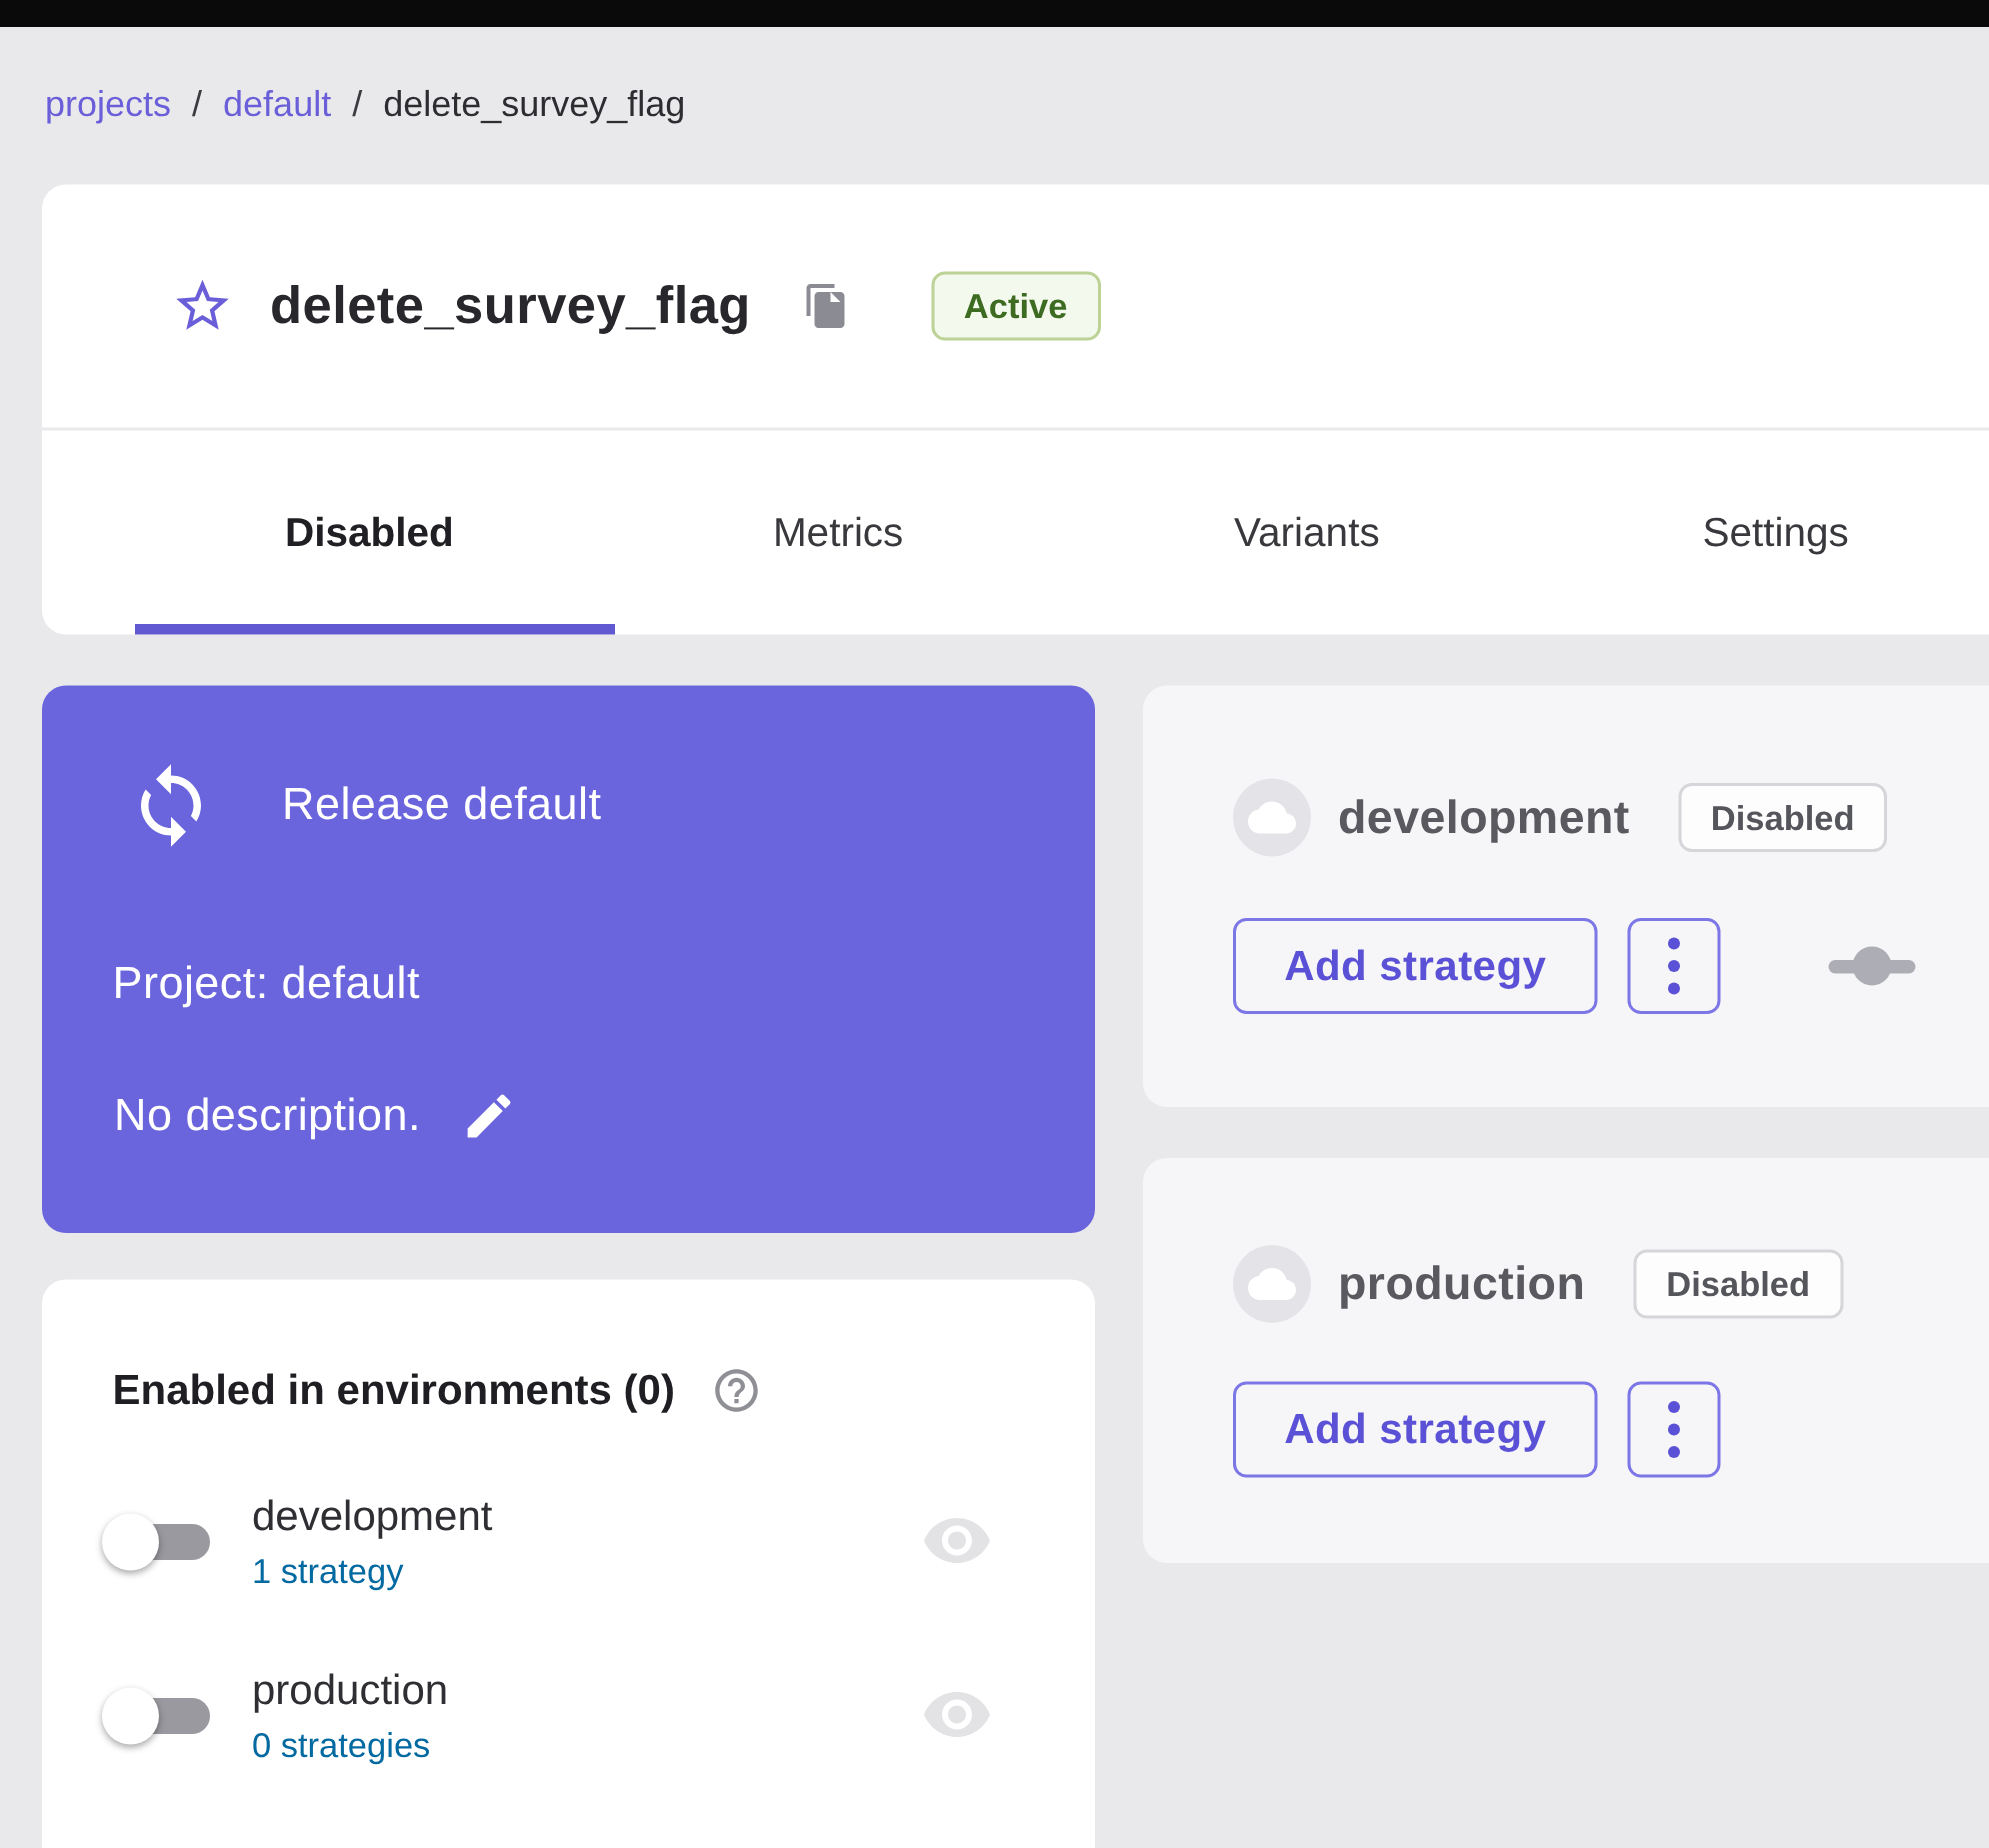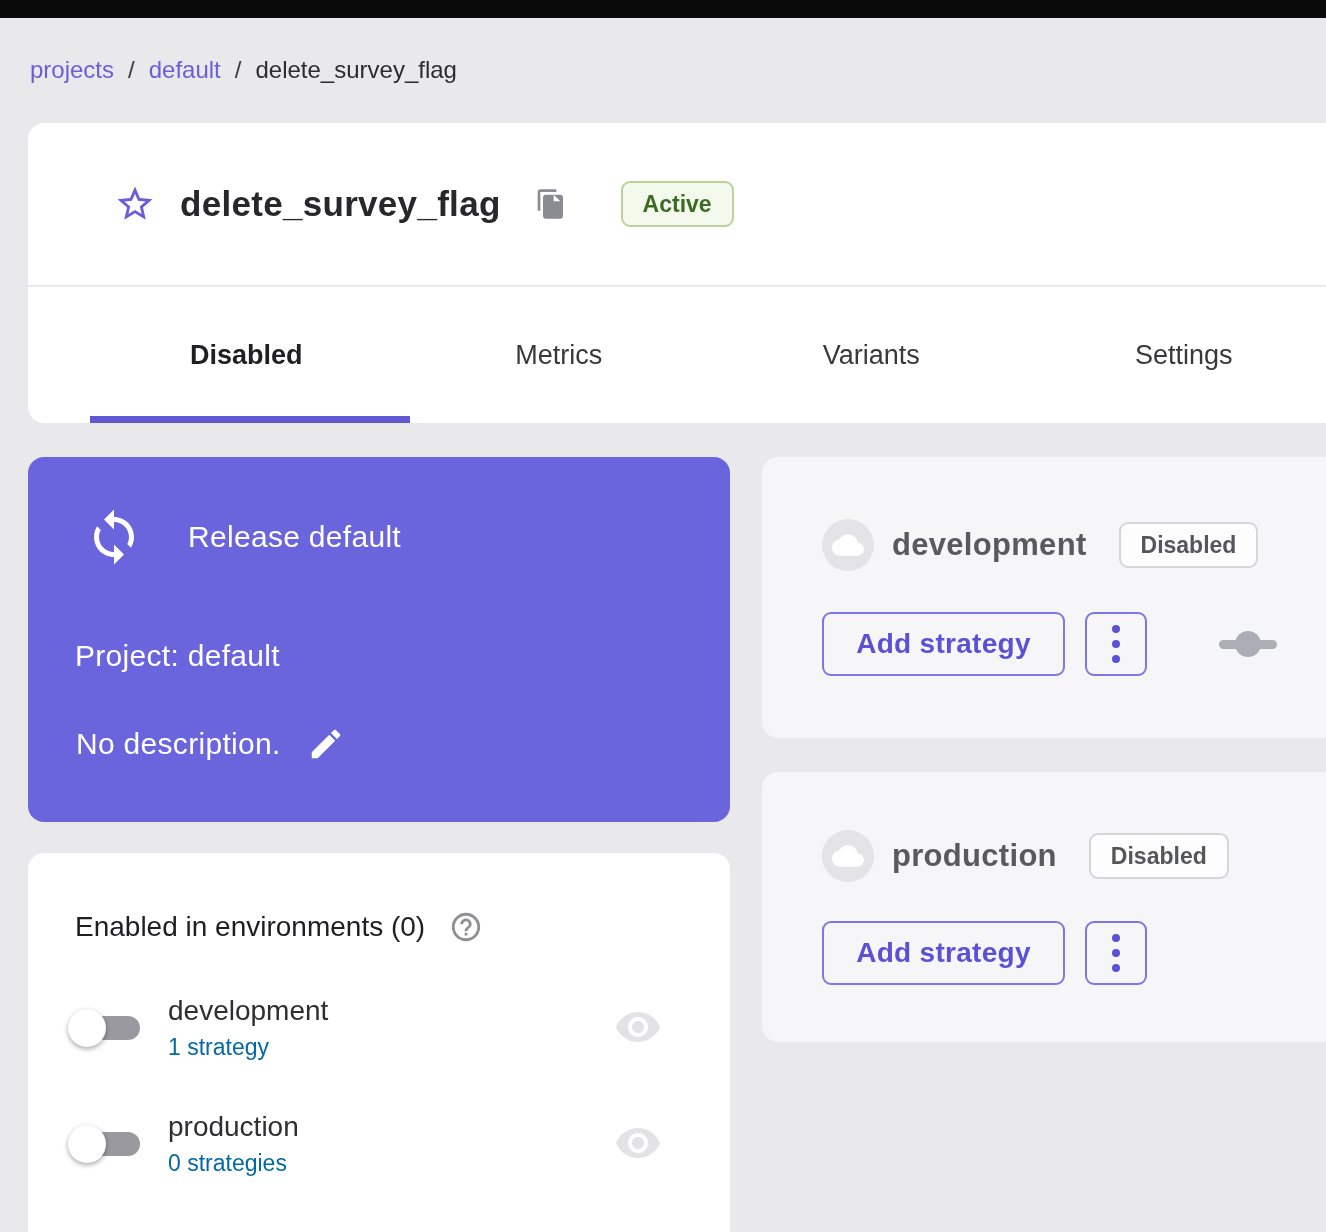--- a/index.html
+++ b/index.html
@@ -37,21 +37,21 @@
   .pc-title-row { position:absolute; left:56px; top:50px; display:flex; align-items:center; gap:44px; }
   .sync-icon { width:60px; height:60px; }
   .pc-title { font-size:30px; letter-spacing:0.3px; }
   .pc-project { position:absolute; left:47px; top:182px; font-size:30px; letter-spacing:0.3px; }
   .pc-desc { position:absolute; left:48px; top:268px; display:flex; align-items:center; gap:26px; font-size:30px; letter-spacing:0.3px; }
   .edit-icon { width:38px; height:38px; cursor:pointer; }
 
   
   .env-panel { position:absolute; left:28px; top:853px; width:702px; height:400px; background:#fff; border-radius:16px 16px 0 0; }
   .panel-title-row { position:absolute; left:47px; top:57px; display:flex; align-items:center; gap:24px; }
-  .panel-title { font-size:28px; font-weight:normal; color:#1e1e23;text-align:center; }
+  .panel-title { font-size:28px; font-weight:bold; color:#1e1e23;text-align:center; }
   .help-icon { width:34px; height:34px; cursor:pointer; }
   .env-row { position:absolute; left:40px; width:622px; display:flex; align-items:center; }
   .env-row.r0 { top:142px; }
   .env-row.r1 { top:258px; }
   .switch { position:relative; width:78px; height:42px; flex:0 0 auto; cursor:pointer; }
   .switch .track { position:absolute; left:12px; top:9px; width:60px; height:24px; border-radius:12px; background:#99999f; }
   .switch .thumb { position:absolute; left:0px; top:2px; width:38px; height:38px; border-radius:50%; background:#fff;
     box-shadow:0 2px 5px rgba(0,0,0,0.35); }
   .env-row .labels { margin-left:22px; }
   .env-row .env-name { font-size:28px; color:#2e2e33; }

